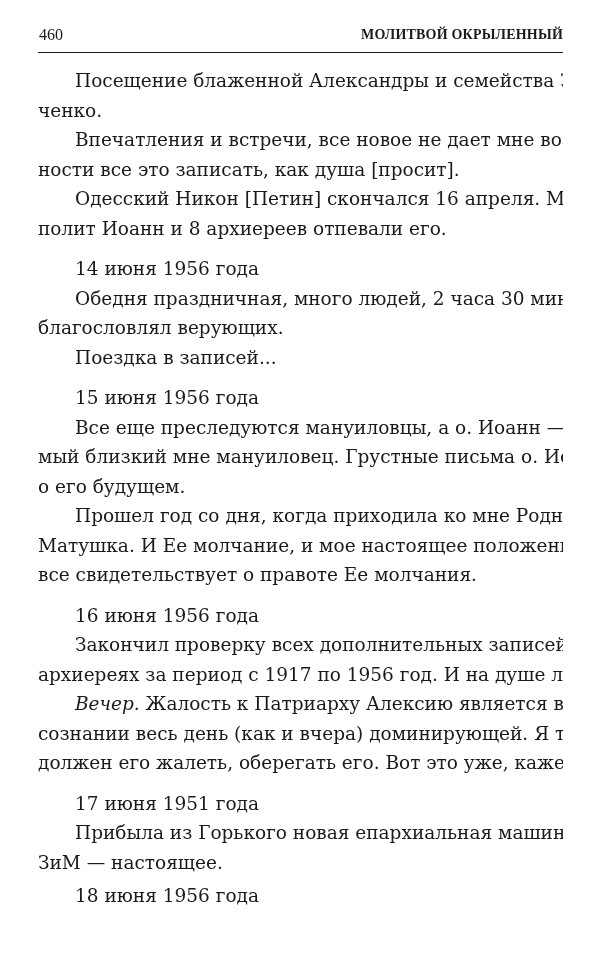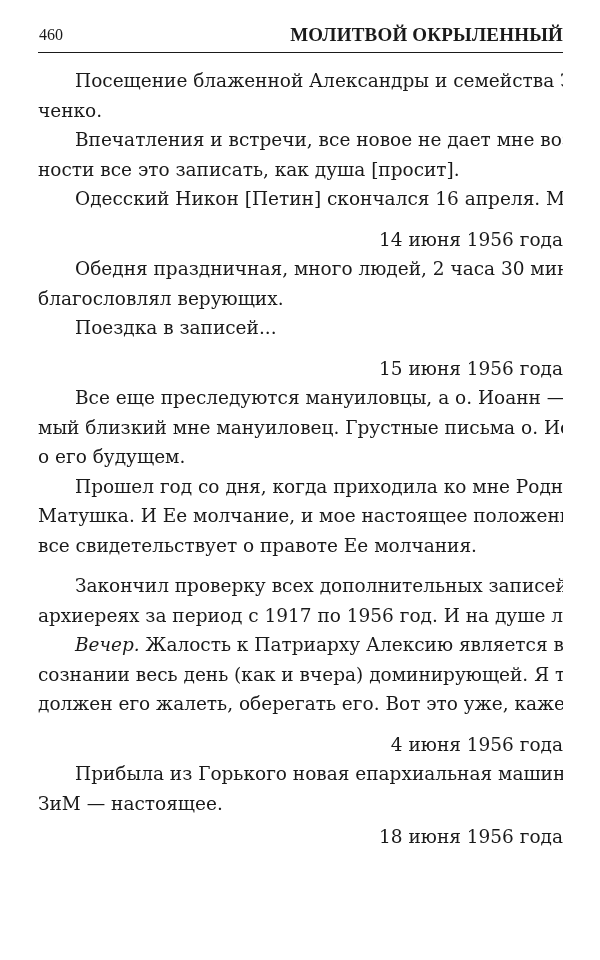--- a/index.html
+++ b/index.html
@@ -2,30 +2,30 @@
 <html><head>
 <meta charset="utf-8">
 <style>
   html, body { margin: 0; padding: 0; background: #ffffff; }
   body { width: 600px; height: 960px; overflow: hidden; position: relative;
          font-family: "DejaVu Serif", "Liberation Serif", serif; color: #1a1a1a; }
   .page { position: absolute; left: 38px; top: 0; width: 525px; }
   .running-head { position: absolute; left: 0; top: 24px; width: 525px; height: 24px;
                   font-family: "Liberation Serif", "DejaVu Serif", serif; }
   .page-number { position: absolute; left: 1px; top: 0; font-size: 16px; line-height: 22px; }
-  .running-title { position: absolute; right: 0; top: 0; font-size: 19px; line-height: 22px;
+  .running-title { position: absolute; right: 0; top: 0; font-size: 14px; line-height: 22px;
                    font-weight: bold; letter-spacing: 0.2px; }
   .head-rule { position: absolute; left: 0; top: 52px; width: 525px; height: 0;
                border-top: 1.6px solid #1a1a1a; }
   .body { position: absolute; left: 0; top: 66px; width: 525px; }
   .line { display: block; height: 29.5px; line-height: 29.5px; font-size: 18.5px;
           white-space: nowrap; overflow: hidden; }
   .line.j { text-align: justify; text-align-last: justify; }
   .line.indent { padding-left: 37px; }
-  .date { display: block; height: 29.5px; line-height: 29.5px; font-size: 18.5px; padding-left: 37px; text-align: right; }
+  .date { display: block; height: 29.5px; line-height: 29.5px; font-size: 18.5px; padding-left: 37px; }
   .gap { display: block; height: 11px; }
   .gap-sm { display: block; height: 4px; }
   em { }
 </style>
 </head>
 <body>
 
 <div class="page">
   <div class="running-head">
     <span class="page-number">460</span>
@@ -38,20 +38,21 @@
     <div>
       <span class="line j indent">Посещение блаженной Александры и семейства Зен-</span>
       <span class="line">ченко.</span>
     </div>
     <div>
       <span class="line j indent">Впечатления и встречи, все новое не дает мне возмож-</span>
       <span class="line">ности все это записать, как душа [просит].</span>
     </div>
     <div>
       <span class="line j indent">Одесский Никон [Петин] скончался 16 апреля. Митро-</span>
+      <span class="line">полит Иоанн и 8 архиереев отпевали его.</span>
     </div>
 
     <span class="gap"></span>
 
     <div>
       <span class="date">14 июня 1956 года</span>
       <span class="line j indent">Обедня праздничная, много людей, 2 часа 30 минут</span>
       <span class="line">благословлял верующих.</span>
       <span class="line indent">Поездка в записей...</span>
     </div>
@@ -64,31 +65,32 @@
       <span class="line j">мый близкий мне мануиловец. Грустные письма о. Иоанна</span>
       <span class="line">о его будущем.</span>
       <span class="line j indent">Прошел год со дня, когда приходила ко мне Родная</span>
       <span class="line j">Матушка. И Ее молчание, и мое настоящее положение —</span>
       <span class="line">все свидетельствует о правоте Ее молчания.</span>
     </div>
 
     <span class="gap"></span>
 
     <div>
+      <span class="date">16 июня 1956 года</span>
       <span class="line j indent">Закончил проверку всех дополнительных записей об</span>
       <span class="line j">архиереях за период с 1917 по 1956 год. И на душе легко.</span>
       <span class="line indent" style="text-align:justify;text-align-last:justify;"><em>Вечер.</em><span> Жалость к Патриарху Алексию является в моем</span></span>
       <span class="line j">сознании весь день (как и вчера) доминирующей. Я также</span>
       <span class="line j">должен его жалеть, оберегать его. Вот это уже, кажется,</span>
     </div>
 
     <span class="gap"></span>
 
     <div>
-      <span class="date">4 июня 1956 года</span>
+      <span class="date">17 июня 1951 года</span>
       <span class="line j indent">Прибыла из Горького новая епархиальная машина</span>
       <span class="line">ЗиМ — настоящее.</span>
     </div>
 
     <span class="gap-sm"></span>
 
     <div>
       <span class="date">18 июня 1956 года</span>
 
     </div>

